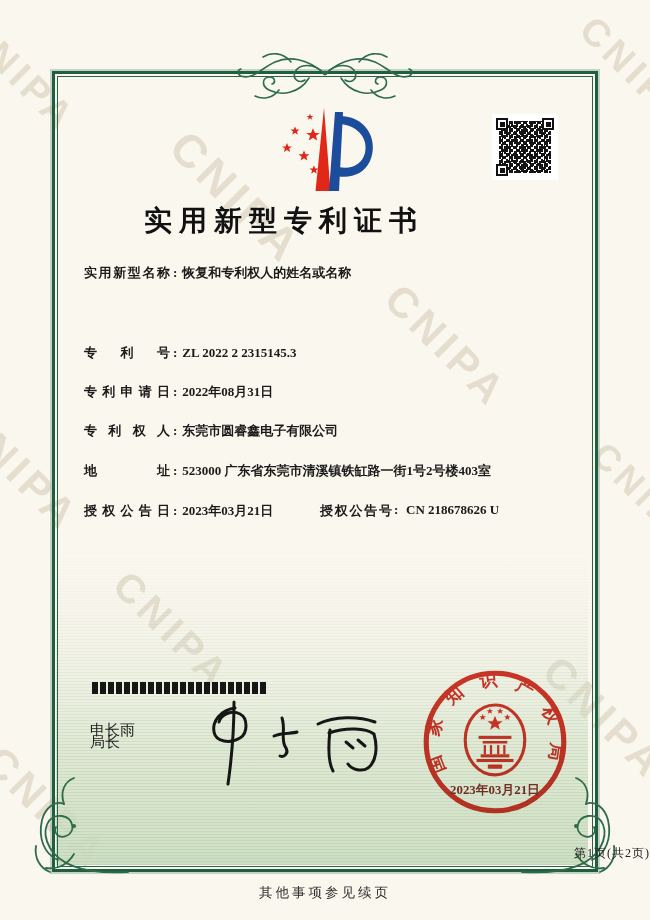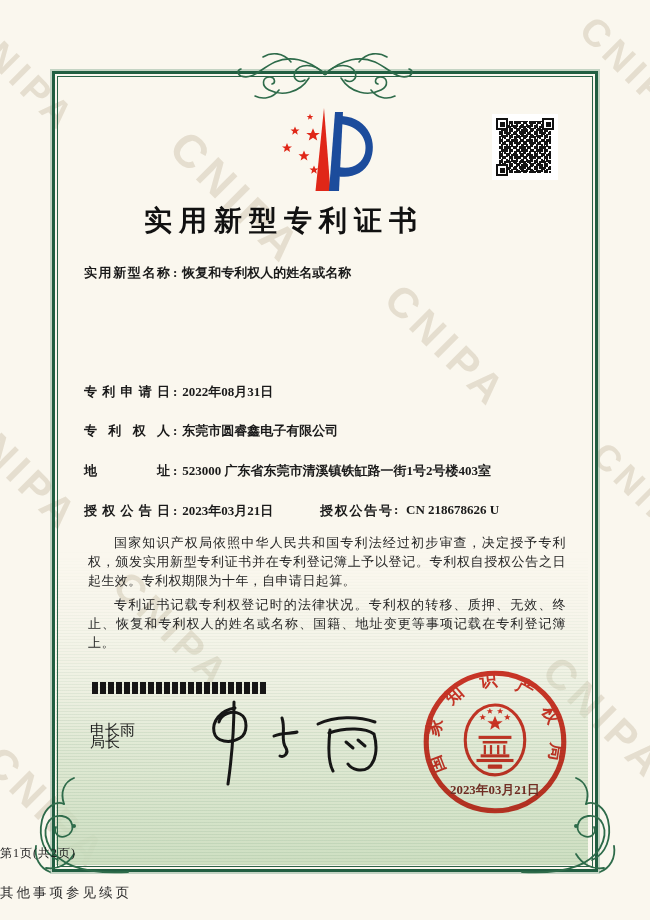--- a/index.html
+++ b/index.html
@@ -57,22 +57,22 @@
   .barcode{position:absolute;left:92px;top:682px;width:174px;height:12px;z-index:3;
         background-image:
           repeating-linear-gradient(90deg,#161616 0 2px,transparent 2px 4px),
           repeating-linear-gradient(90deg,#161616 0 3px,transparent 3px 8px);
         background-position:0 0,2px 0;}
   .official-title{position:absolute;left:90px;top:733px;font-family:Liberation Sans, sans-serif;font-size:15px;color:#1c1c1c;z-index:3;}
   .official-name{position:absolute;left:90px;top:721px;font-family:"Liberation Sans",sans-serif;font-size:15px;color:#1c1c1c;z-index:3;}
   .sig{position:absolute;left:190px;top:696px;z-index:3;}
   .seal{position:absolute;left:418px;top:665px;width:154px;height:154px;z-index:4;opacity:.93;mix-blend-mode:multiply;}
 
-  .page-info{position:absolute;left:0;top:845px;width:650px;text-align:left;font-size:12px;color:#222;letter-spacing:1px;z-index:3;}
-  .cont-note{position:absolute;left:0;top:884px;width:650px;font-size:13.5px;color:#2e2e2e;letter-spacing:3px;z-index:3;}
+  .page-info{position:absolute;left:0;top:845px;width:650px;text-align:right;font-size:12px;color:#222;letter-spacing:1px;z-index:3;}
+  .cont-note{position:absolute;left:0;top:884px;width:650px;text-align:center;font-size:13.5px;color:#2e2e2e;letter-spacing:3px;z-index:3;}
 </style>
 </head>
 <body>
 
 <div class="page">
 
   <div class="wm" style="left:-30px;top:4px;font-size:38px;">CNIPA</div>
   <div class="wm" style="left:586px;top:2px;font-size:38px;">CNIPA</div>
   <div class="wm" style="left:178px;top:112px;font-size:46px;">CNIPA</div>
   <div class="wm" style="left:392px;top:268px;font-size:42px;">CNIPA</div>
@@ -141,38 +141,37 @@
     <div class="f f-tl" style="left:4px;top:4px;"></div>
     <div class="f f-tr" style="right:4px;top:4px;"></div>
     <div class="f f-bl" style="left:4px;bottom:4px;"></div>
   </div>
 
   <div class="title">实用新型专利证书</div>
 
   <div class="frow" style="top:264px;">
     <span class="lbl">实用新型名称</span><span class="colon">:</span><span>恢复和专利权人的姓名或名称</span>
   </div>
+  <div class="frow" style="top:344px;">
+    <span class="lbl">专利号</span><span class="colon">:</span><span>ZL 2022 2 2315145.3</span>
+  </div>
   <div class="frow" style="top:383px;">
     <span class="lbl">专利申请日</span><span class="colon">:</span><span>2022年08月31日</span>
   </div>
   <div class="frow" style="top:422px;">
     <span class="lbl">专利权人</span><span class="colon">:</span><span>东莞市圆睿鑫电子有限公司</span>
   </div>
   <div class="frow" style="top:462px;">
     <span class="lbl">地址</span><span class="colon">:</span><span>523000 广东省东莞市清溪镇铁缸路一街1号2号楼403室</span>
   </div>
   <div class="frow" style="top:502px;width:480px;">
     <span class="lbl">授权公告日</span><span class="colon">:</span><span>2023年03月21日</span>
     <span class="lbl2">授权公告号</span><span class="colon2">:</span><span class="val2">CN 218678626 U</span>
   </div>
 
-  <div class="paras">
-    <p>国家知识产权局依照中华人民共和国专利法经过初步审查，决定授予专利权，颁发实用新型专利证书并在专利登记簿上予以登记。专利权自授权公告之日起生效。专利权期限为十年，自申请日起算。</p>
-    <p>专利证书记载专利权登记时的法律状况。专利权的转移、质押、无效、终止、恢复和专利权人的姓名或名称、国籍、地址变更等事项记载在专利登记簿上。</p>
-  </div>
 
   <div class="barcode"></div>
   <div class="official-title">局长</div>
   <div class="official-name">申长雨</div>
 
   <svg class="sig" width="210" height="95" viewBox="0 0 210 95">
     <g stroke="#161616" fill="none" stroke-width="3" stroke-linecap="round" stroke-linejoin="round">
       <path d="M45,12 C30,14 22,26 24,36 C26,46 40,48 50,42 C58,37 58,22 50,18 C42,14 31,18 29,26"></path>
       <path d="M44,6 C44,30 42,60 38,88"></path>
       <path d="M92,22 C96,34 90,44 96,52 C99,57 94,62 90,60"></path>

